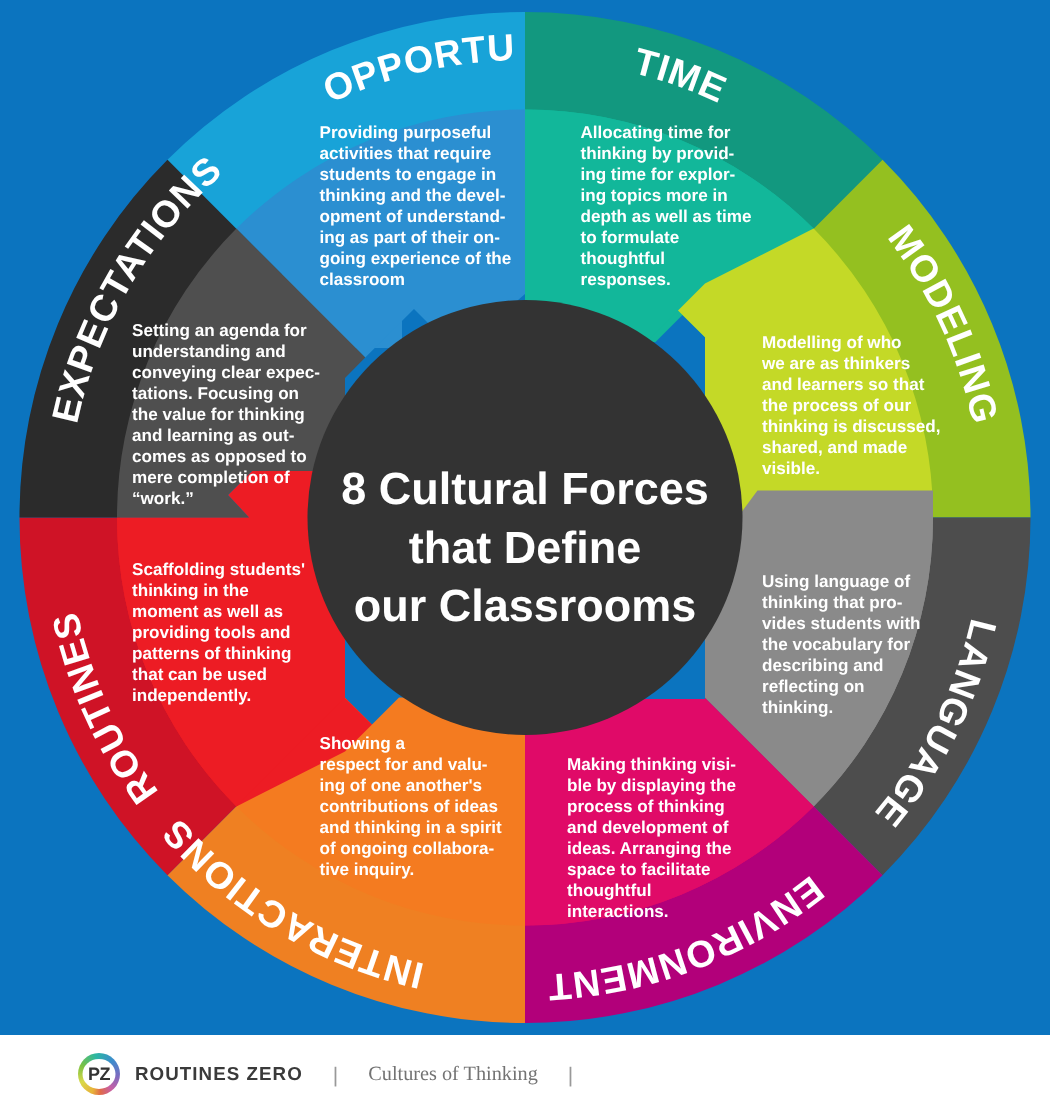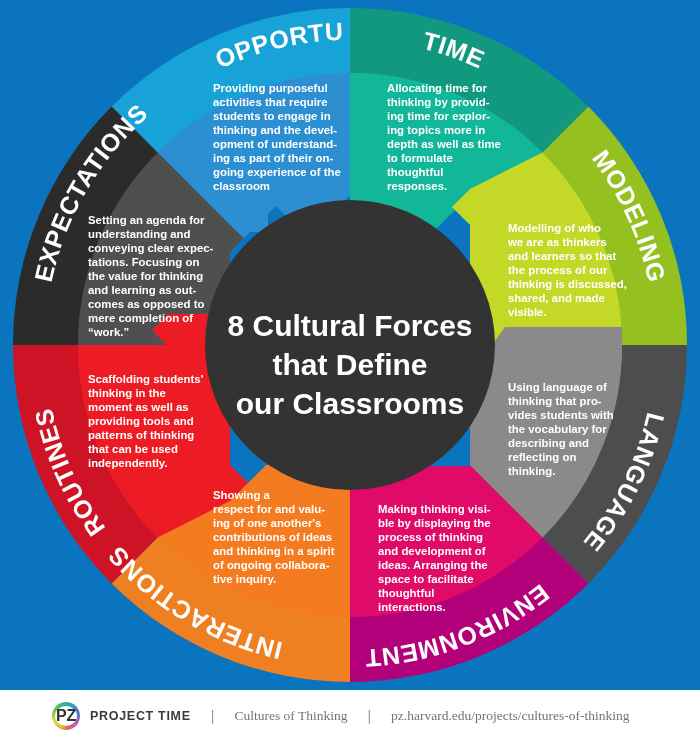--- a/index.html
+++ b/index.html
@@ -50,21 +50,21 @@
     background:conic-gradient(from 200deg,
       #e8b23a 0deg, #d9d94a 45deg, #7cc242 95deg,
       #2bb7a3 150deg, #3d8ccd 205deg, #7a6cc0 255deg,
       #c65fa6 300deg, #e06a4a 335deg, #e8b23a 360deg);
     display:flex;align-items:center;justify-content:center;
     flex:0 0 auto;
   }
   .pz-logo-inner{
     width:22px;height:20px;border-radius:50%;background:#fff;
     display:flex;align-items:center;justify-content:center;
-    font-size:16px;font-weight:bold;color:#333;
+    font-size:12px;font-weight:bold;color:#333;
     font-family:"Liberation Sans", sans-serif;
     letter-spacing:-0.3px;
   }
   .pz-name{
     font-family:"Liberation Sans", sans-serif;
     font-weight:bold;font-size:12.5px;color:#3a3a3a;
     letter-spacing:0.7px;margin-left:10px;
   }
   .divider{
     color:#999;font-size:14px;margin:0 20px;
@@ -260,19 +260,18 @@
 
     </g>
   </svg>
 </div>
 
 <div id="footer">
   <div id="footer-inner">
     <div class="pz-logo">
       <div class="pz-logo-inner">PZ</div>
     </div>
-    <span class="pz-name">PROJECT TIME</span>
+    <span class="pz-name">ROUTINES ZERO</span>
     <span class="divider">|</span>
     <span class="foot-text">Cultures of Thinking</span>
     <span class="divider">|</span>
-    <span class="foot-text">pz.harvard.edu/projects/cultures-of-thinking</span>
   </div>
 </div>
 
 </body></html>

